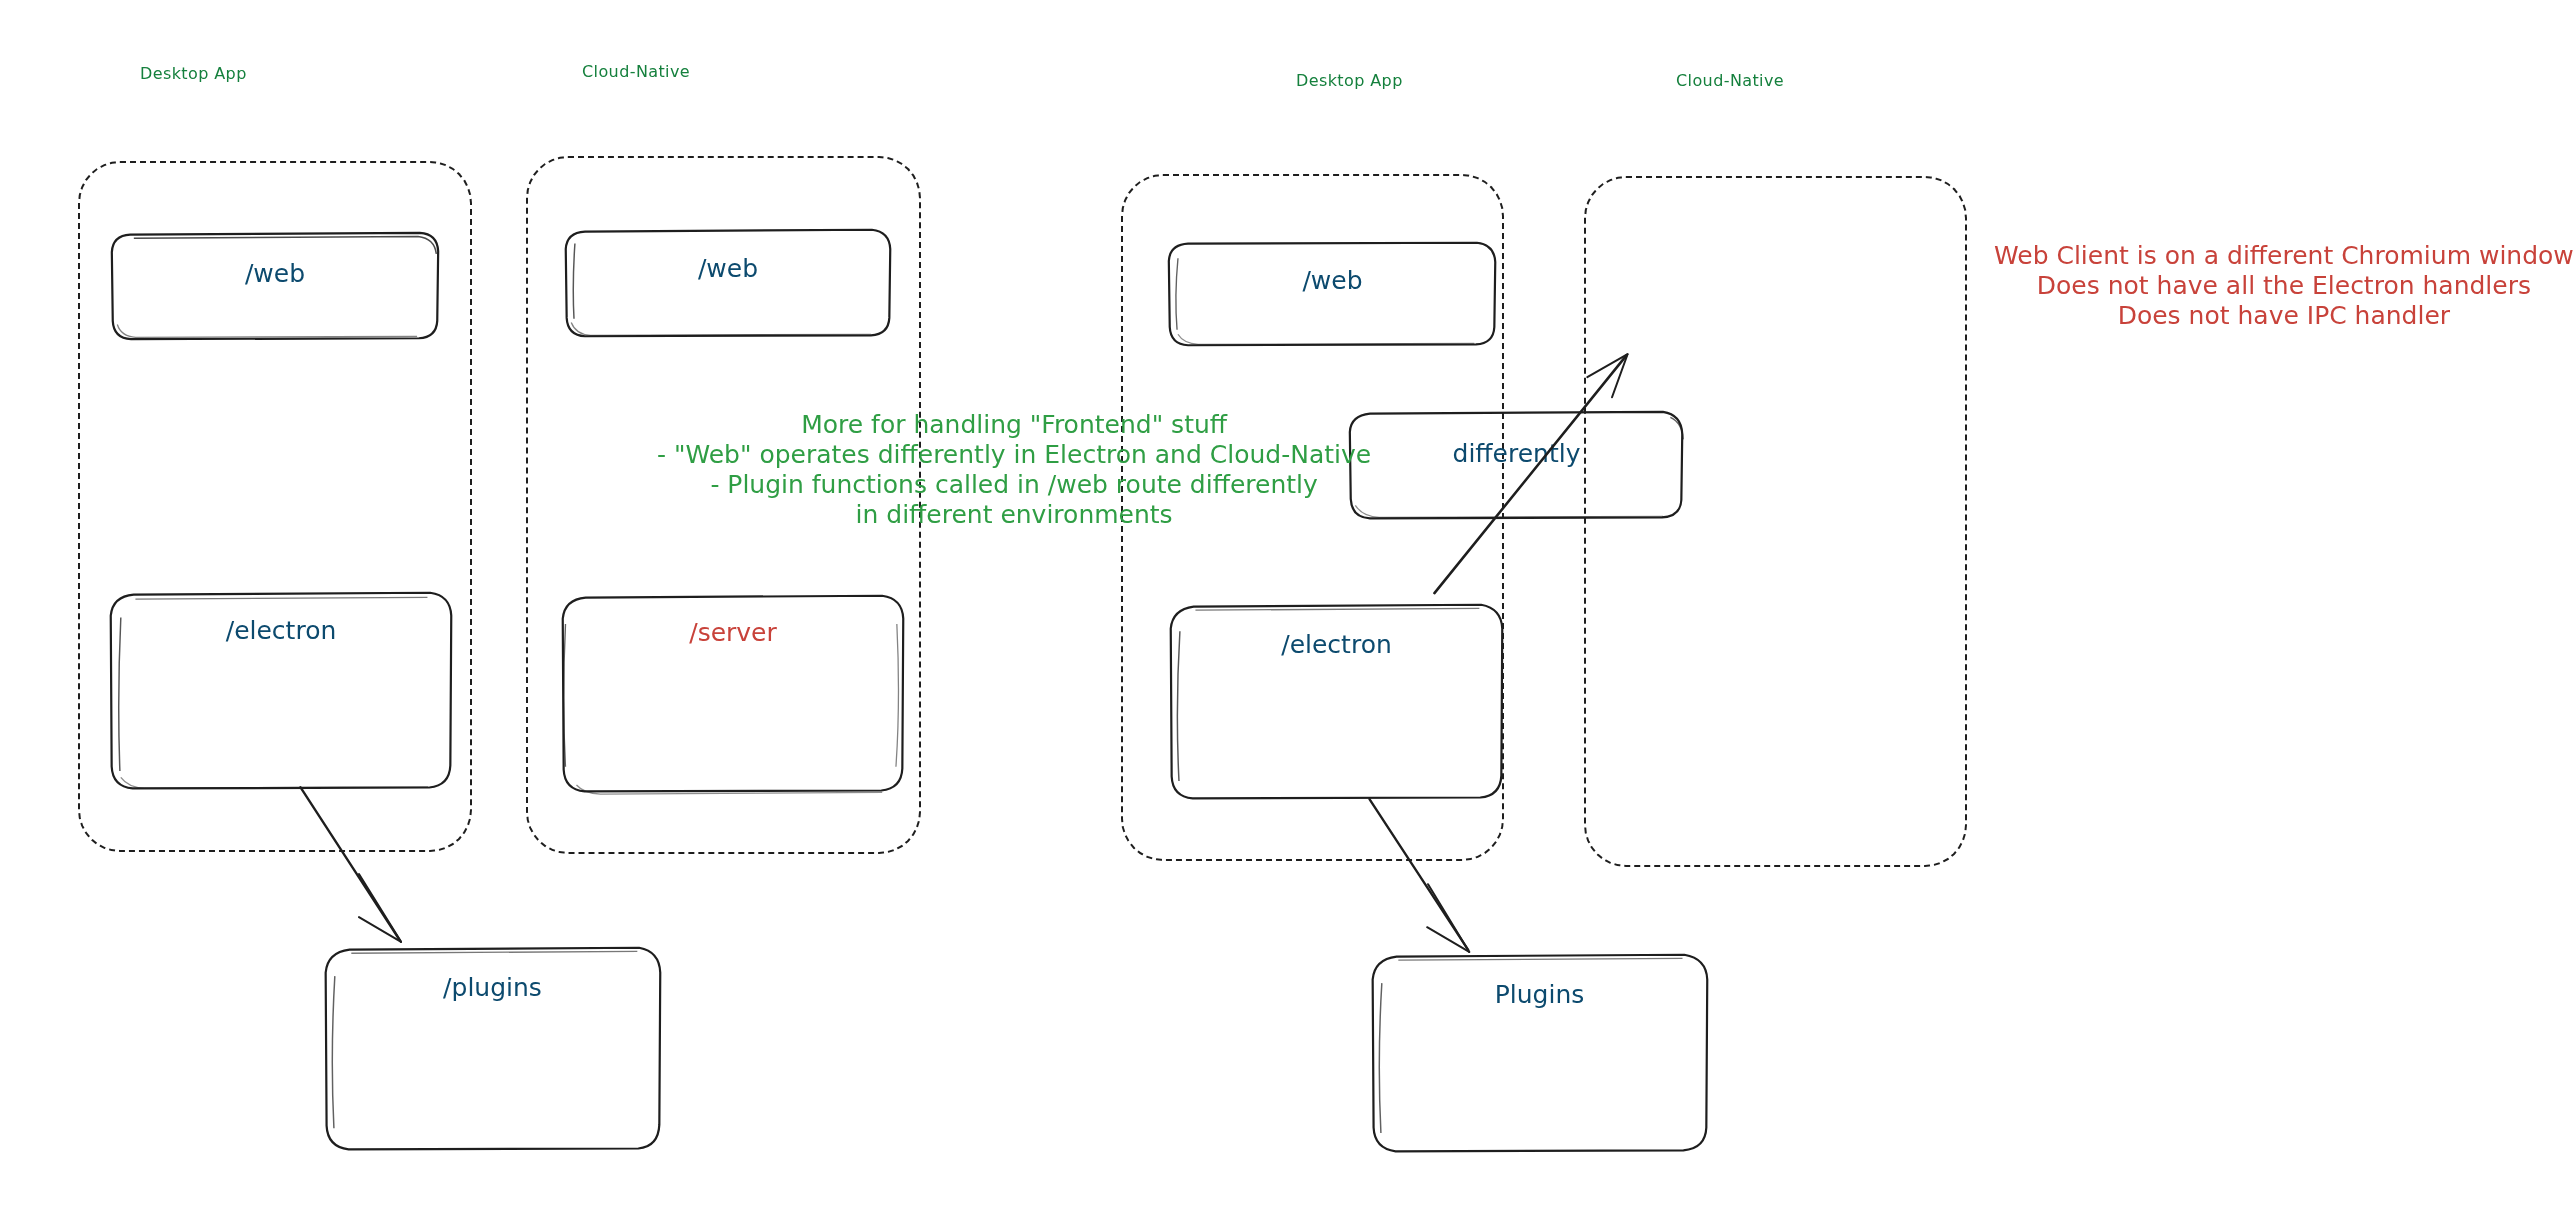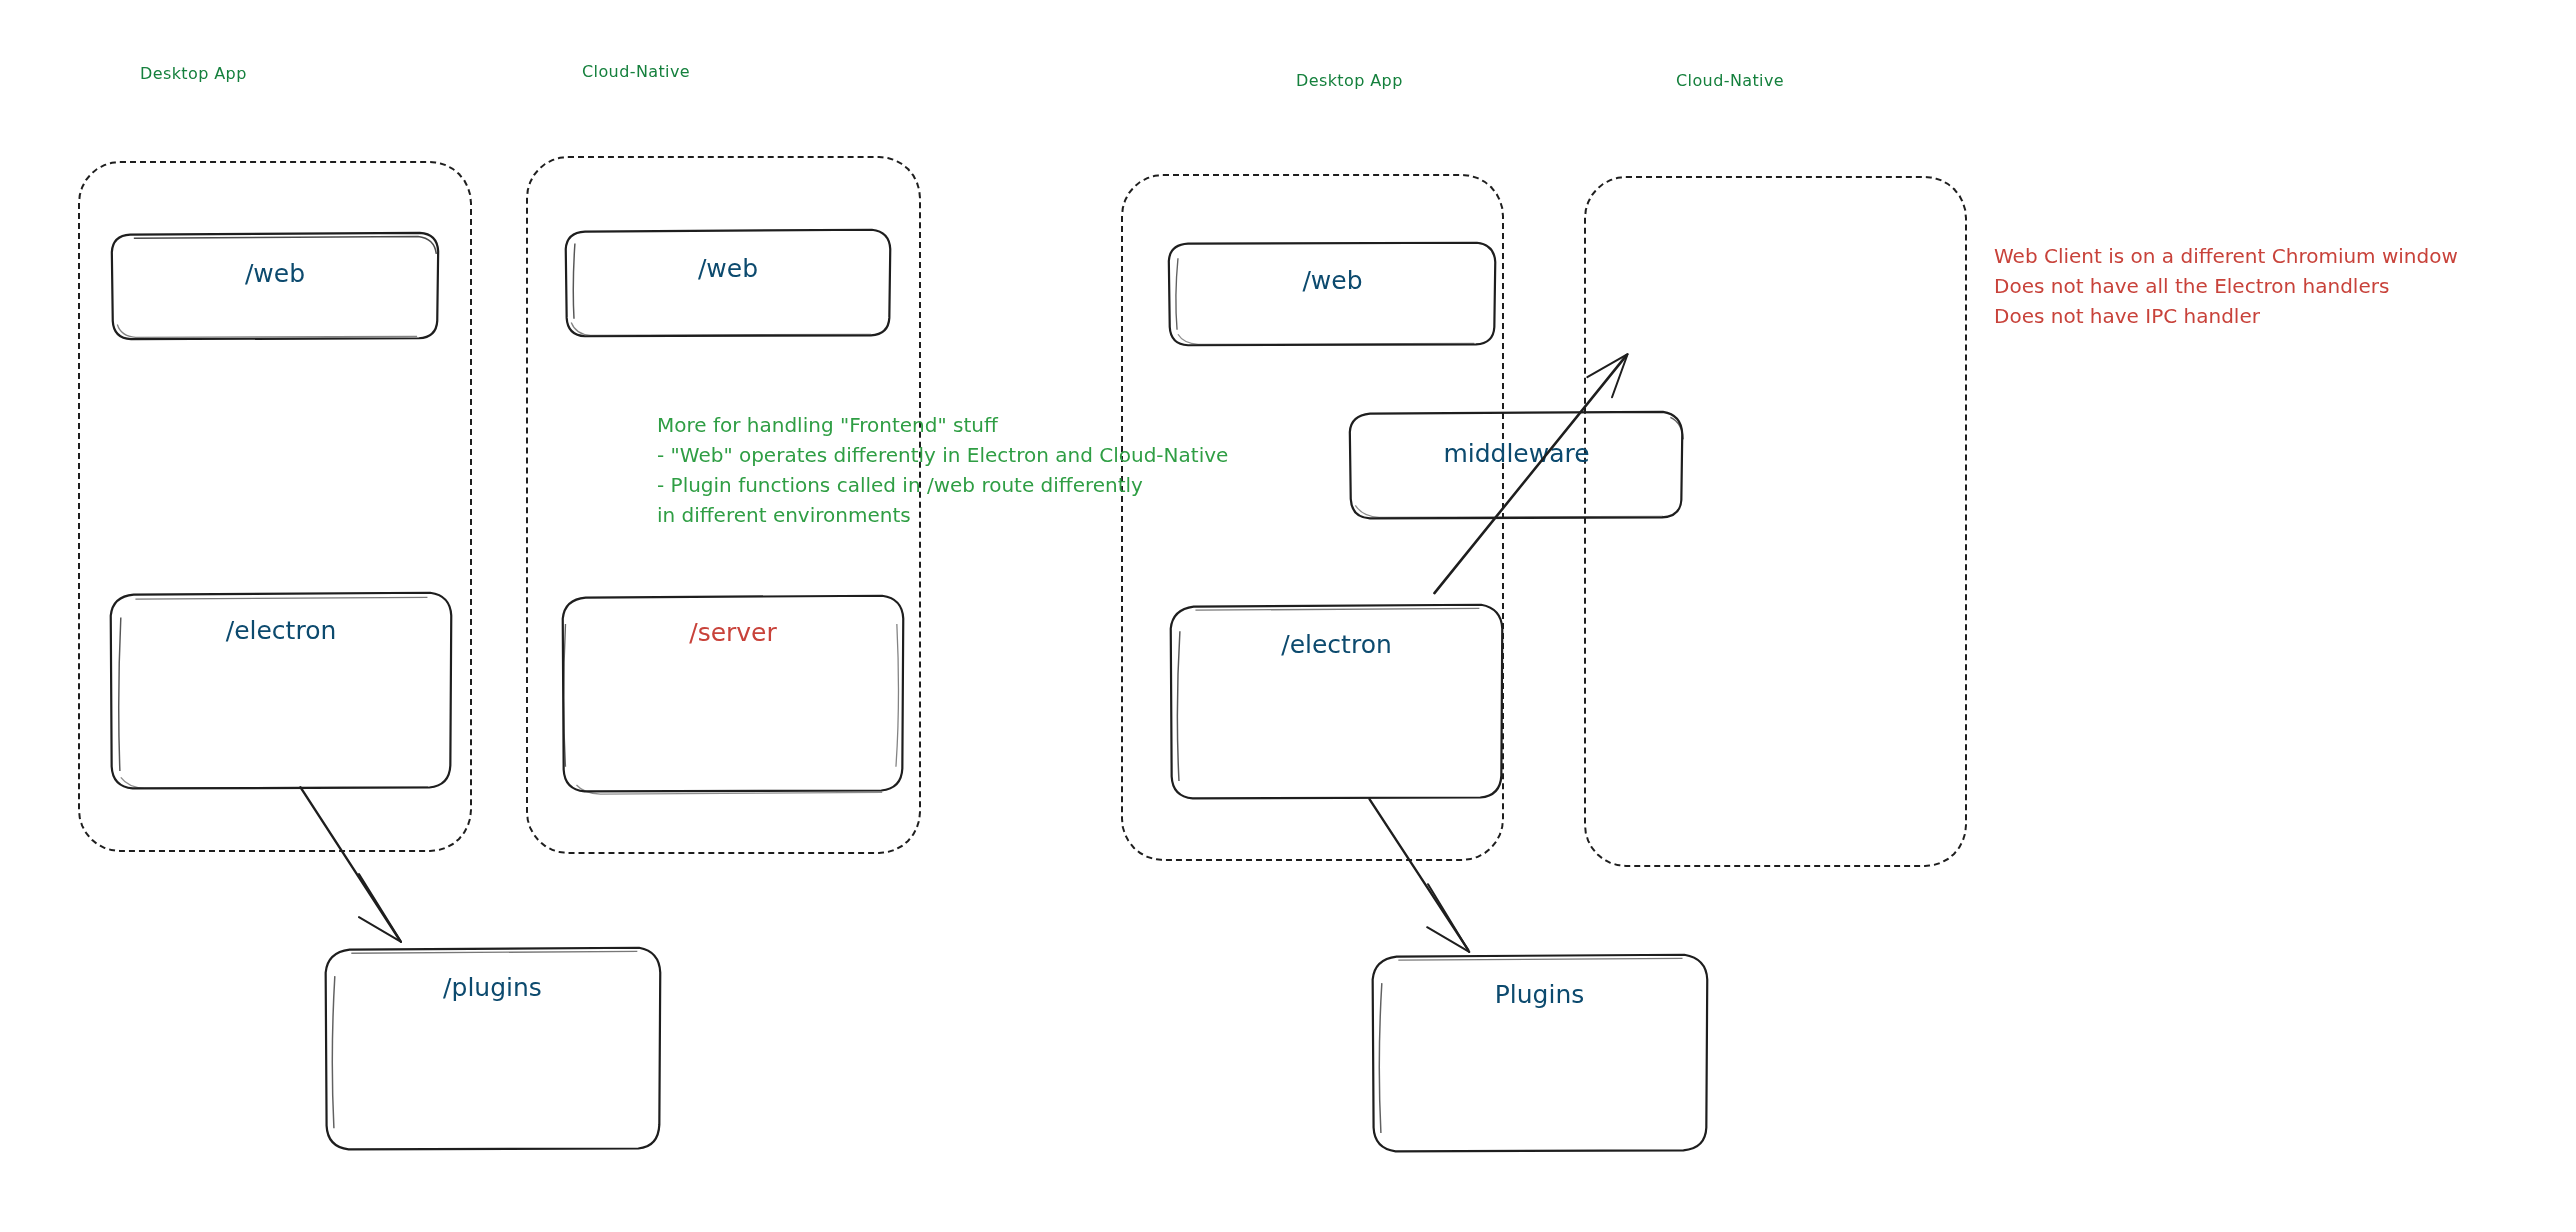--- a/index.html
+++ b/index.html
@@ -48,23 +48,24 @@
     left: 0;
     right: 0;
     text-align: center;
     color: #0c4a6e;
     font-size: 25px;
     white-space: nowrap;
   }
   .node-label.red { color: #c8423a; }
   .ann {
     position: absolute;
-    font-size: 20px;
+    font-size: 25px;
     line-height: 30px;
     white-space: pre;
+    text-align: center;
   }
   .ann.green { color: #2f9e44; }
   .ann.red { color: #c8423a; }
   .arrow-layer {
     position: absolute;
     left: 0; top: 0;
     width: 2576px;
     height: 1232px;
     overflow: visible;
     pointer-events: none;
@@ -142,21 +143,21 @@
     <div class="node-label" style="top:26px;">/web</div>
   </div>
 
 
   <div class="node" style="left:1348px; top:410px; width:337px; height:112px;">
     <svg class="sk" viewBox="0 0 368 122" preserveAspectRatio="none">
       <path d="M24,4 L344,2 Q364,5 365,26 L364,98 Q363,116 343,117 L24,118 Q4,117 3,97 L2,24 Q3,6 24,4 Z" fill="none" stroke="#1e1e1e" stroke-width="2.4"></path>
       <path d="M352,8 Q365,14 366,32" fill="none" stroke="#1e1e1e" stroke-width="1.5" opacity="0.7"></path>
       <path d="M8,104 Q16,116 34,117 L344,116" fill="none" stroke="#1e1e1e" stroke-width="1.4" opacity="0.5"></path>
     </svg>
-    <div class="node-label" style="top:29px;">middleware</div>
+    <div class="node-label" style="top:29px;">differently</div>
   </div>
 
   <div class="node" style="left:1168px; top:602px; width:337px; height:201px;">
     <svg class="sk" viewBox="0 0 368 220" preserveAspectRatio="none">
       <path d="M28,5 L342,3 Q364,7 365,29 L364,190 Q363,212 341,214 L27,215 Q5,213 4,191 L3,29 Q5,8 28,5 Z" fill="none" stroke="#1e1e1e" stroke-width="2.4"></path>
       <path d="M13,32 Q8,118 12,196" fill="none" stroke="#1e1e1e" stroke-width="1.6" opacity="0.75"></path>
       <path d="M30,9 L340,7" fill="none" stroke="#1e1e1e" stroke-width="1.4" opacity="0.6"></path>
     </svg>
     <div class="node-label" style="top:27.5px;">/electron</div>
   </div>

